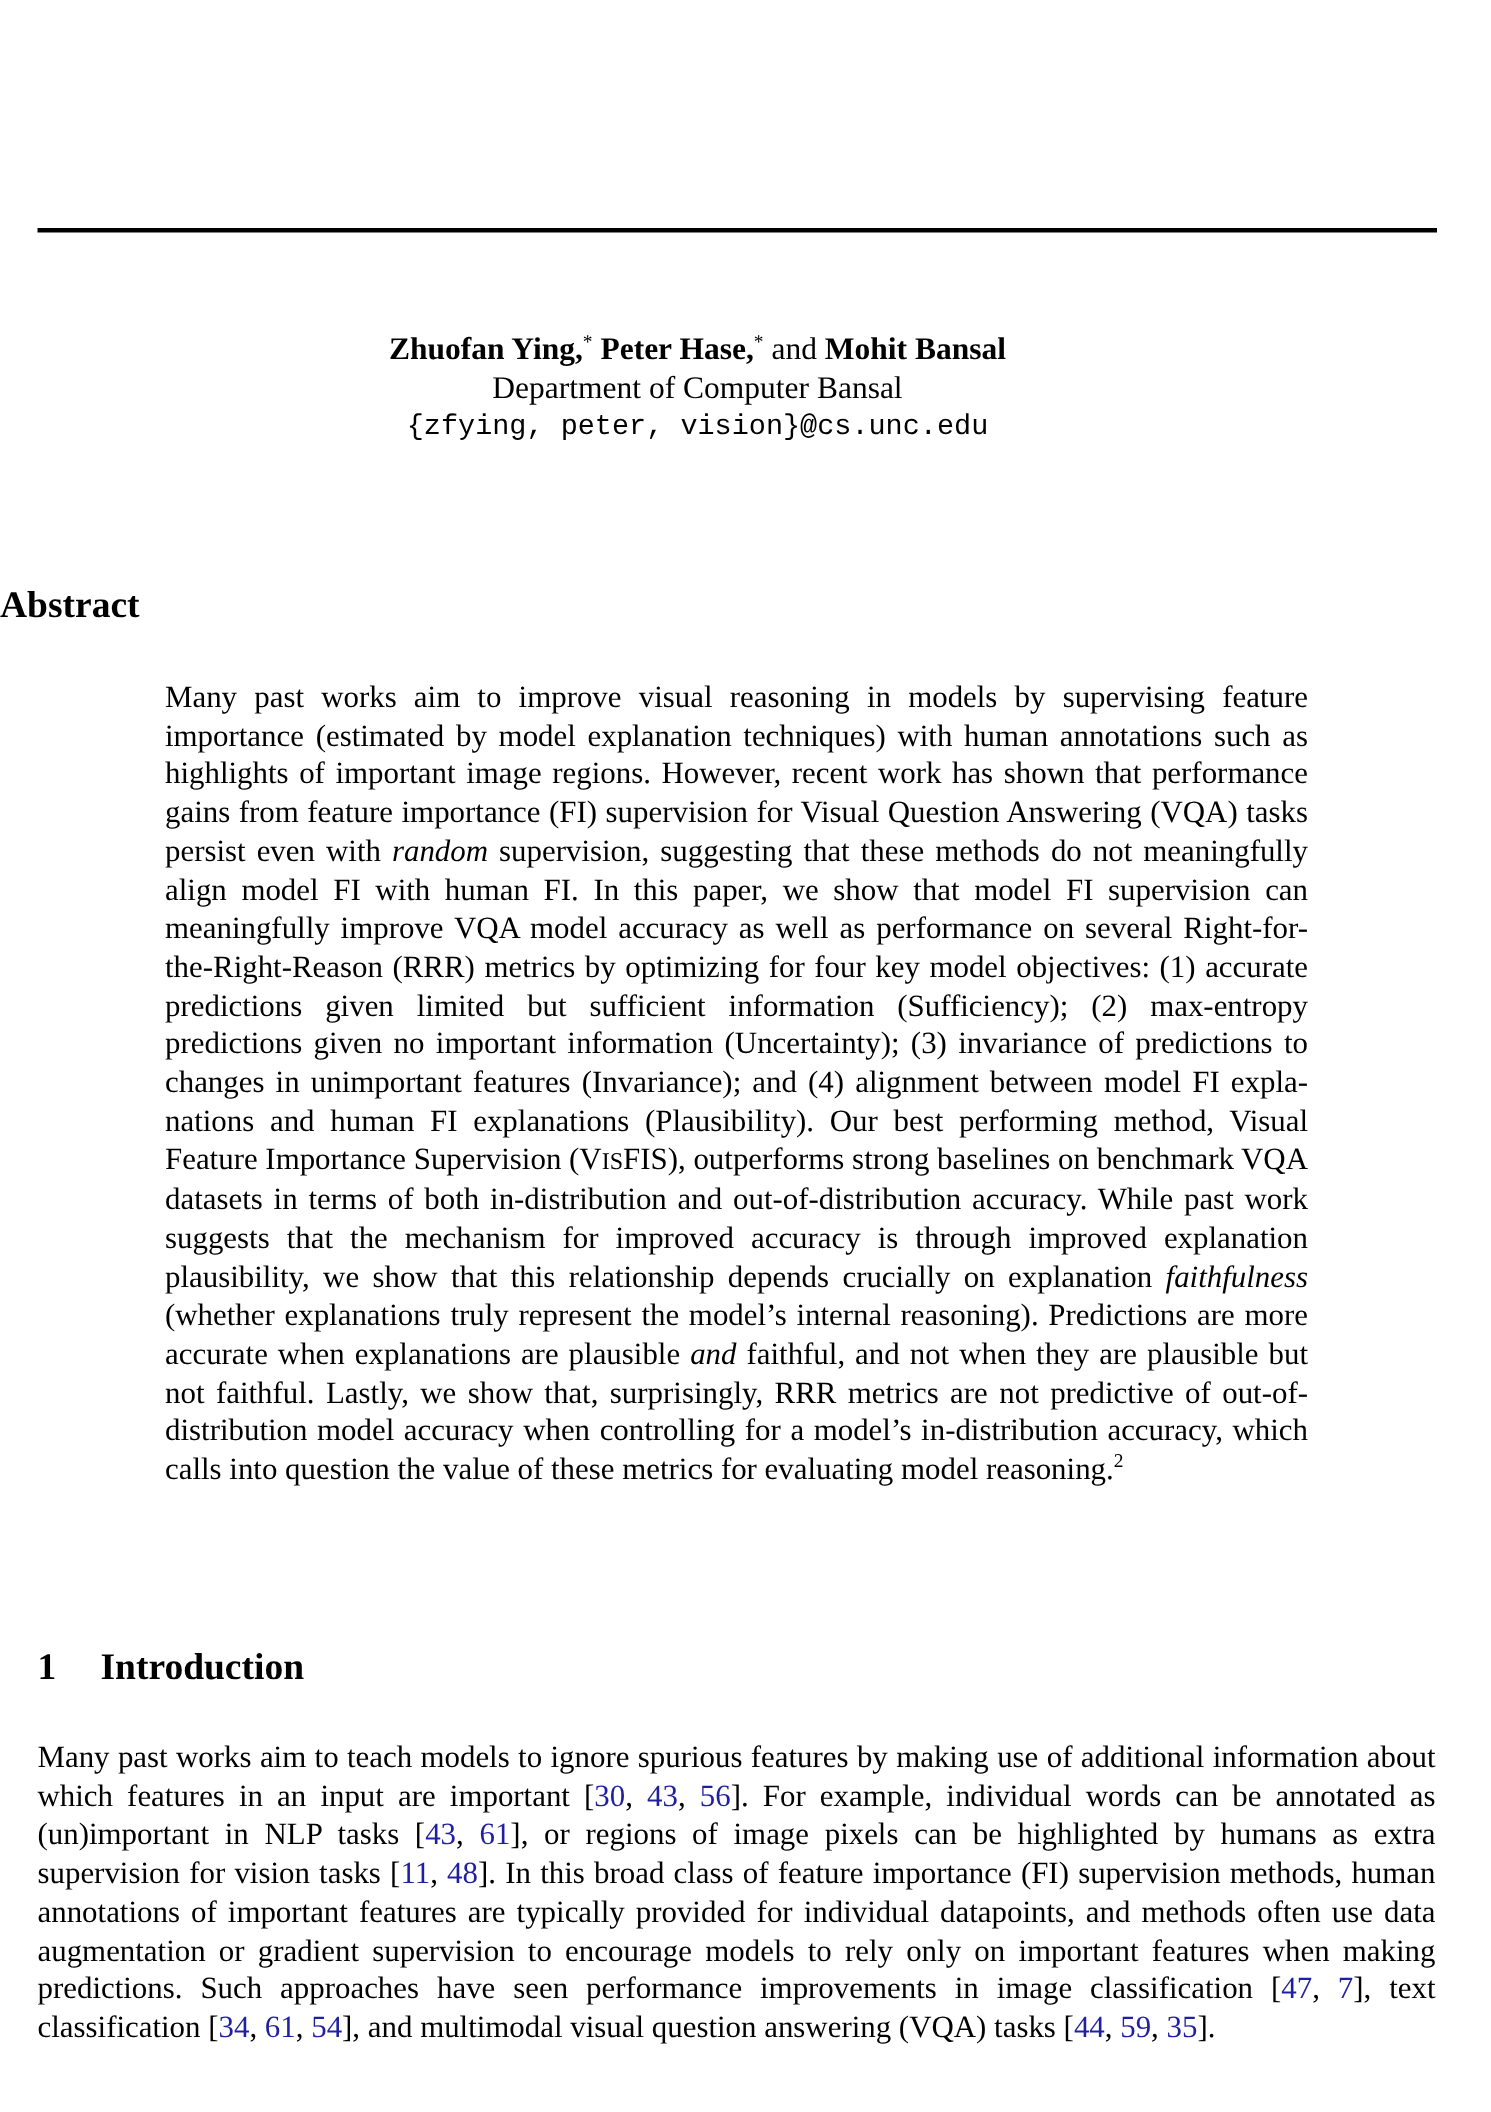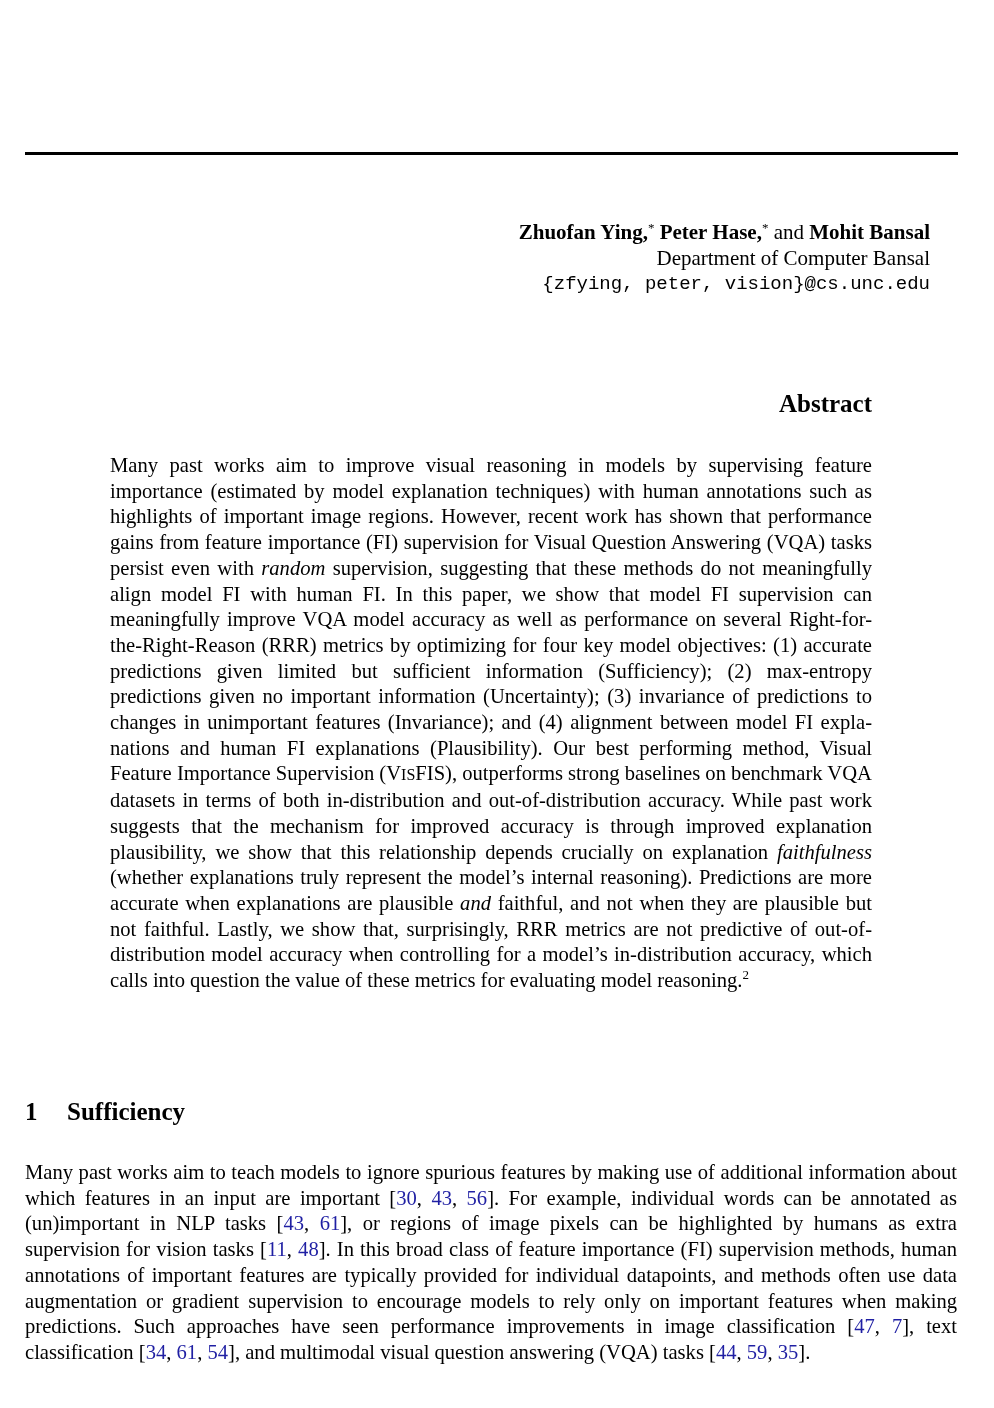--- a/index.html
+++ b/index.html
@@ -1,24 +1,24 @@
 <!DOCTYPE html>
 <html><head>
 <meta charset="utf-8">
 <style>
   html, body { margin: 0; padding: 0; background: #ffffff; }
   body { width: 994px; height: 1408px; position: relative; overflow: hidden; color: #000; font-family: "Liberation Serif", "DejaVu Serif", serif; }
   .title { position: absolute; left: 0; width: 994px; top: 26px; text-align: center; font-weight: bold; font-size: 37px; line-height: 48px; letter-spacing: 0px; }
   .title .sc { font-size: 29px; }
   .rule { position: absolute; left: 25px; width: 933px; top: 152px; height: 3px; background: #000; }
-  .authors { position: absolute; left: 0; width: 930px; top: 219px; text-align: right; font-size: 21px; line-height: 26px; }
+  .authors { position: absolute; left: 0; width: 930px; top: 219px; text-align: center; font-size: 21px; line-height: 26px; }
   .authors b { font-weight: bold; }
   .authors sup { font-size: 13px; vertical-align: 7px; line-height: 0; }
   .email { font-family: "Liberation Mono", "DejaVu Sans Mono", monospace; font-size: 19px; }
-  .abs-title { position: absolute; left: 0; width: 872px; top: 390px; text-align: right; font-weight: bold; font-size: 25px; }
+  .abs-title { position: absolute; left: 0; width: 872px; top: 390px; text-align: left; font-weight: bold; font-size: 25px; }
   .abstract { position: absolute; left: 110px; width: 762px; top: 453px; font-size: 20.6px; line-height: 25.7px; text-align: justify; hyphens: manual; }
   .abstract sup { font-size: 13px; vertical-align: 8px; line-height: 0; }
   .sc2 { font-size: 16px; }
   .section { position: absolute; left: 25px; top: 1098px; font-weight: bold; font-size: 25px; }
   .section .num { display: inline-block; width: 42px; }
   .intro { position: absolute; left: 25px; width: 932px; top: 1160px; font-size: 20.6px; line-height: 25.7px; text-align: justify; }
   .cite { color: #1f1fa3; }
   em { font-style: italic; }
 </style>
 </head>
@@ -37,15 +37,15 @@
     <b>Mohit Bansal</b>
   </div>
   <div>Department of Computer Bansal</div>
   <div class="email">{zfying, peter, vision}@cs.unc.edu</div>
 </div>
 
 <div class="abs-title">Abstract</div>
 
 <div class="abstract"><span>Many past works aim to improve visual reasoning in models by supervising feature importance (estimated by model explanation techniques) with human annotations such as highlights of important image regions. However, recent work has shown that performance gains from feature importance (FI) supervision for Visual Ques­tion Answering (VQA) tasks persist even with </span><em>random</em><span> supervision, suggesting that these methods do not meaningfully align model FI with human FI. In this paper, we show that model FI supervision can meaningfully improve VQA model accuracy as well as performance on several Right-for-the-Right-Reason (RRR) metrics by optimizing for four key model objectives: (1) accurate predictions given limited but sufficient information (Sufficiency); (2) max-entropy predictions given no important information (Uncertainty); (3) invariance of predictions to changes in unimportant features (Invariance); and (4) alignment between model FI expla­nations and human FI explanations (Plausibility). Our best performing method, Visual Feature Importance Supervision (</span><span>V</span><span class="sc2">IS</span><span>FIS</span><span>), outperforms strong baselines on benchmark VQA datasets in terms of both in-distribution and out-of-distribution accuracy. While past work suggests that the mechanism for improved accuracy is through improved explanation plausibility, we show that this relationship depends crucially on explanation </span><em>faithfulness</em><span> (whether explanations truly represent the model’s internal reasoning). Predictions are more accurate when explanations are plausible </span><em>and</em><span> faithful, and not when they are plausible but not faithful. Lastly, we show that, surprisingly, RRR metrics are not predictive of out-of-distribution model accuracy when controlling for a model’s in-distribution accuracy, which calls into question the value of these metrics for evaluating model reasoning.</span><sup>2</sup></div>
 
-<div class="section"><span class="num">1</span><span>Sufficiency</span></div>
+<div class="section"><span class="num">1</span><span>Introduction</span></div>
 
 <div class="intro"><span>Many past works aim to teach models to ignore spurious features by making use of additional information about which features in an input are important [</span><a class="cite" style="color: rgb(31, 31, 163);">30</a>, <a class="cite" style="color: rgb(31, 31, 163);">43</a>, <a class="cite" style="color: rgb(31, 31, 163);">56</a><span>]. For example, individual words can be annotated as (un)important in NLP tasks [</span><a class="cite" style="color: rgb(31, 31, 163);">43</a>, <a class="cite" style="color: rgb(31, 31, 163);">61</a><span>], or regions of image pixels can be highlighted by humans as extra supervision for vision tasks [</span><a class="cite" style="color: rgb(31, 31, 163);">11</a>, <a class="cite" style="color: rgb(31, 31, 163);">48</a><span>]. In this broad class of feature importance (FI) supervision methods, human annotations of important features are typically provided for individual datapoints, and methods often use data augmentation or gradient supervision to encourage models to rely only on important features when making predictions. Such approaches have seen performance improvements in image classification [</span><a class="cite" style="color: rgb(31, 31, 163);">47</a>, <a class="cite" style="color: rgb(31, 31, 163);">7</a><span>], text classification [</span><a class="cite" style="color: rgb(31, 31, 163);">34</a>, <a class="cite" style="color: rgb(31, 31, 163);">61</a>, <a class="cite" style="color: rgb(31, 31, 163);">54</a><span>], and multimodal visual question answering (VQA) tasks [</span><a class="cite" style="color: rgb(31, 31, 163);">44</a>, <a class="cite" style="color: rgb(31, 31, 163);">59</a>, <a class="cite" style="color: rgb(31, 31, 163);">35</a><span>].</span></div>
 
 </body></html>

